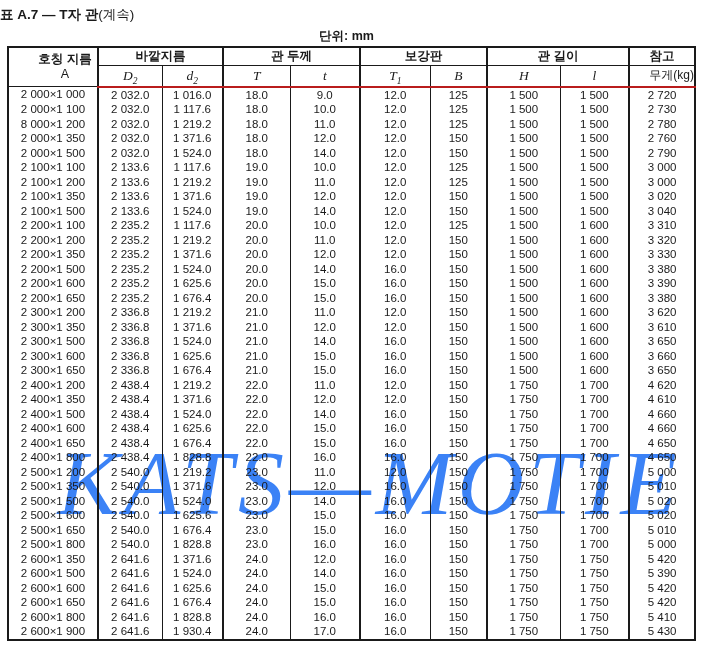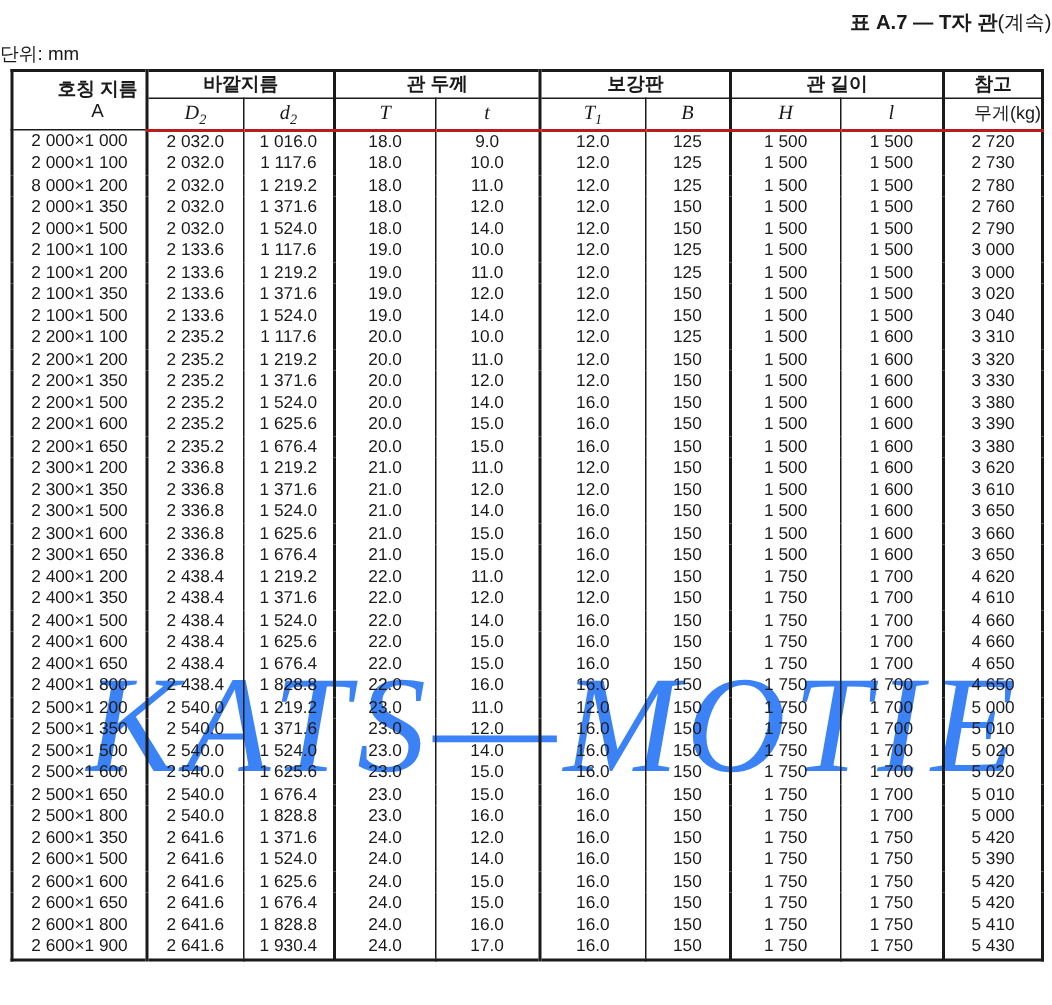--- a/index.html
+++ b/index.html
@@ -5,26 +5,26 @@
   * { box-sizing: border-box; }
   html, body { margin: 0; padding: 0; }
   body {
     width: 701px; height: 670px;
     background: #ffffff;
     color: #1a1a1a;
     font-family: "Liberation Sans", sans-serif;
     position: relative;
     overflow: hidden;
   }
-  .titles { text-align: right; padding-top: 7px; padding-left: 12px; }
+  .titles { text-align: left; padding-top: 7px; }
   .title-line { font-size: 13.5px; line-height: 16px; }
   .title-main { font-weight: bold; }
   .title-suffix { font-weight: normal; }
   .subtitle { font-size: 13px; line-height: 15px; margin-top: 3px; }
-  .unit-row { text-align: left; font-size: 12.5px; line-height: 15px; padding: 6px 8px 2px 0; }
+  .unit-row { text-align: center; font-size: 12.5px; line-height: 15px; padding: 6px 8px 2px 0; font-weight: bold; }
 
   .tbl-zone { position: relative; margin: 0 6px 0 7px; }
   .watermark {
     position: absolute;
     top: 384px; left: 50%;
     transform: translateX(-47%);
     font-family: "Liberation Serif", serif;
     font-style: italic;
     font-size: 92px;
     letter-spacing: 5px;

